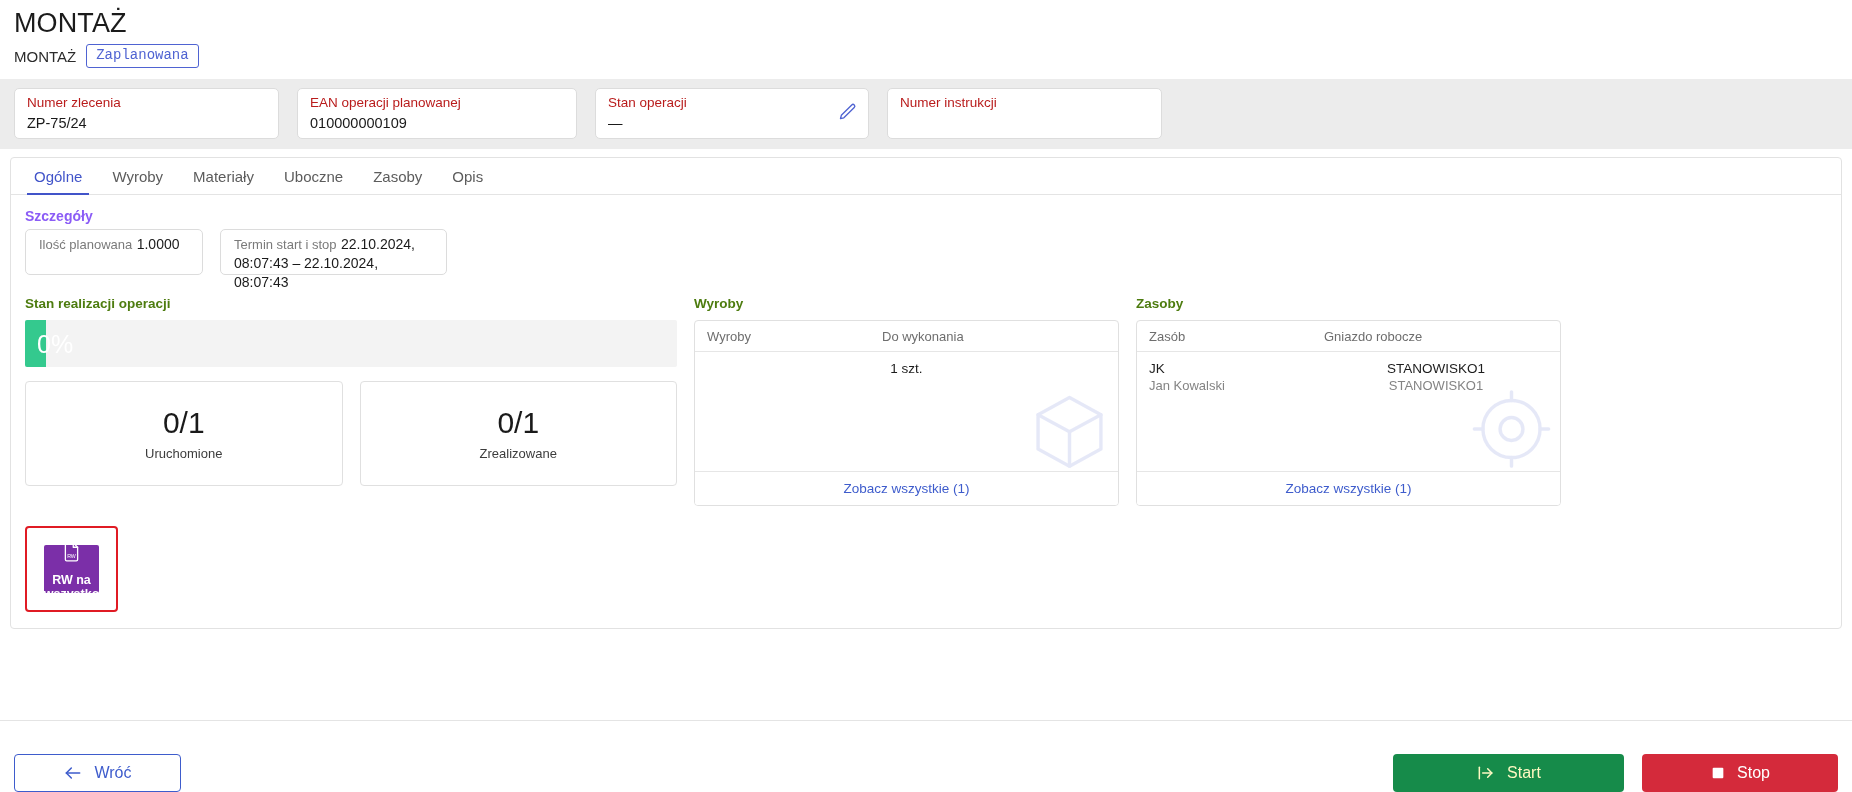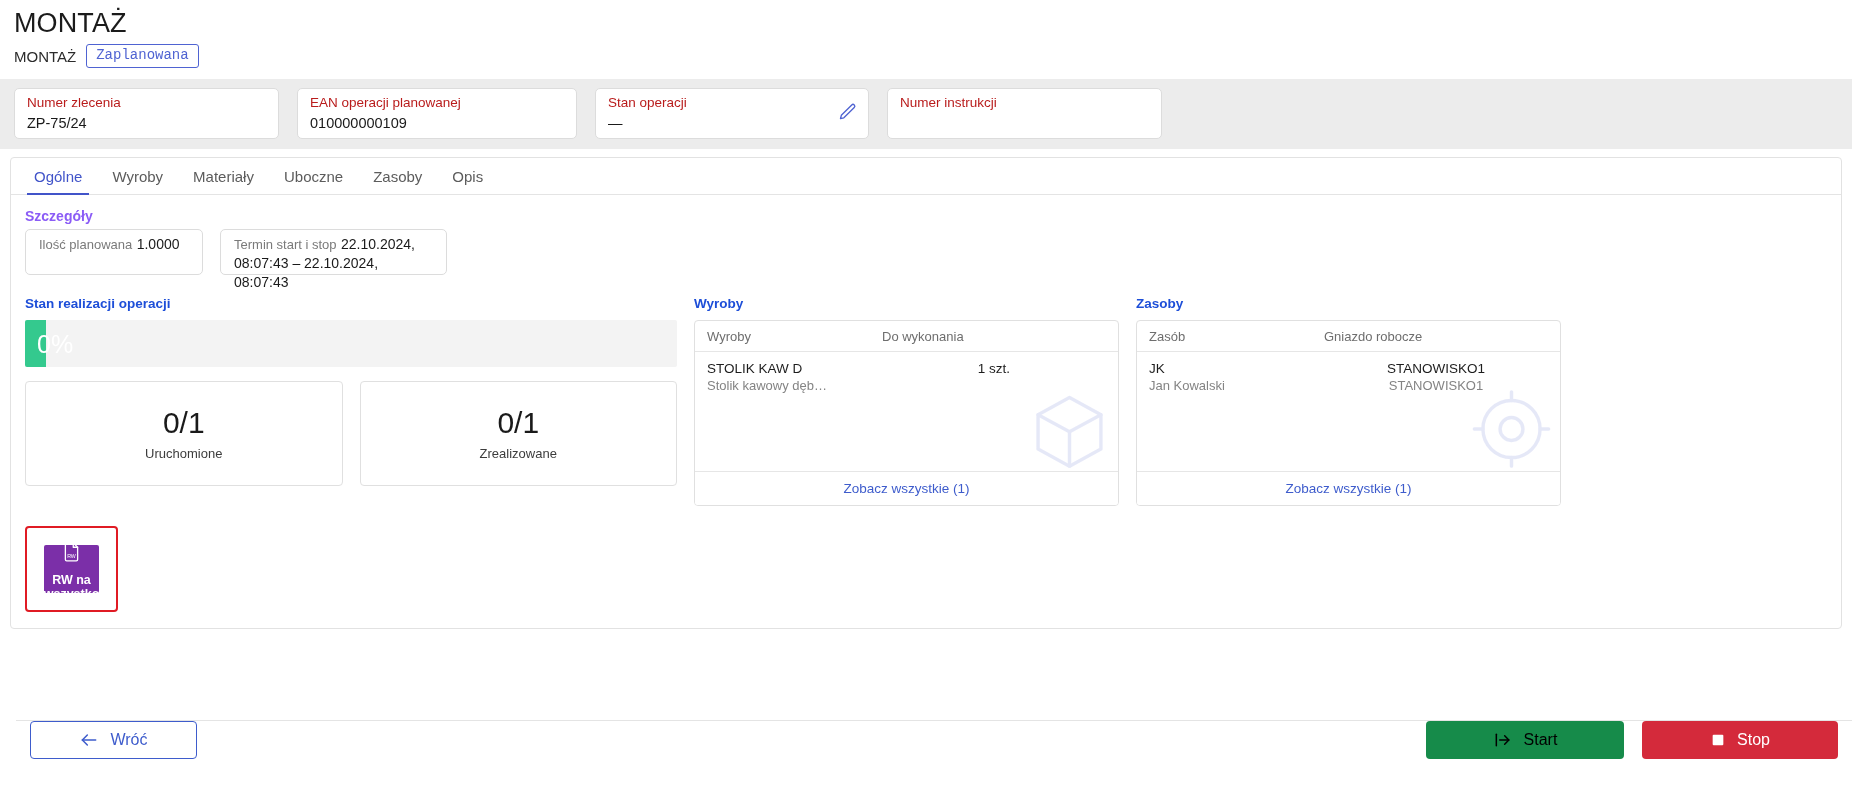--- a/index.html
+++ b/index.html
@@ -154,21 +154,21 @@
     gap: 17px;
     margin-top: 20px;
   }
   .col-left { width: 652px; }
   .col-mid { width: 425px; }
   .col-right { width: 425px; }
 
   .col-heading {
     font-size: 13.5px;
     font-weight: bold;
-    color: #1d4ed8;
+    color: #4d7c0f;
     margin: 0 0 8px 0;
     line-height: 17px;
   }
 
   
   .progress-track {
     height: 47px;
     background: #f3f3f3;
     border-radius: 2px;
     position: relative;
@@ -288,26 +288,26 @@
     font-size: 12.5px;
     line-height: 14px;
     text-align: center;
     font-weight: bold;
     margin-top: 5px;
   }
 
   
   .footer {
     position: absolute;
-    left: 16px; right: 0; bottom: 0;
+    left: 0; right: 0; bottom: 0;
     height: 72px;
     background: #fff;
     border-top: 1px solid #e4e4e4;
     display: flex;
-    align-items: flex-start;
+    align-items: flex-end;
     padding: 0 14px;
   }
   .btn {
     border-radius: 4px;
     font-size: 16px;
     display: inline-flex;
     align-items: center;
     justify-content: center;
     gap: 11px;
     cursor: pointer;
@@ -315,21 +315,21 @@
     border: 1px solid transparent;
     font-family: "Liberation Sans", sans-serif;
   }
   .btn-back {
     width: 167px;
     background: #fff;
     border: 1px solid #3e5ccc;
     color: #3e5ccc;
   }
   .footer-right { margin-left: auto; display: flex; gap: 18px; }
-  .btn-start { width: 198px; background: #168b4a; color: #000000; }
+  .btn-start { width: 231px; background: #168b4a; color: #fef9c3; }
   .btn-stop  { width: 196px; background: #d42a3b; color: #fff; }
   .btn-save  { width: 198px; background: #3e5ccc; color: #fff; }
   .btn svg { display: block; }
 </style>
 </head>
 <body>
 
 <div class="app">
 
   <div class="page-header">
@@ -412,24 +412,20 @@
 
         <div class="col-mid">
           <div class="col-heading">Wyroby</div>
           <div class="panel">
             <div class="panel-head">
               <span class="th c1">Wyroby</span>
               <span class="th c2">Do wykonania</span>
             </div>
             <div class="panel-body">
               <div class="trow">
-                <div class="cell c1">
-                  <span class="cell-main">STOLIK KAW D</span>
-                  <span class="cell-sub">Stolik kawowy dęb…</span>
-                </div>
                 <div class="cell c2">
                   <span class="cell-main">1 szt.</span>
                 </div>
               </div>
             </div>
             <span class="watermark">
               <svg viewBox="0 0 64 56" width="105" height="80" fill="none" stroke="currentColor" stroke-width="2.4" stroke-linecap="round" stroke-linejoin="round">
                 <path d="M10 18 L32 6 L54 18 L54 42 L32 54 L10 42 Z"></path>
                 <path d="M10 18 L32 30 L54 18"></path>
                 <path d="M32 30 L32 54"></path>

